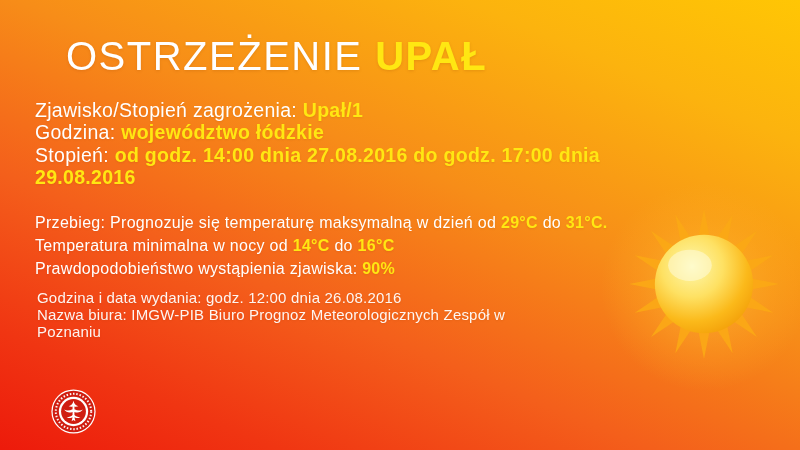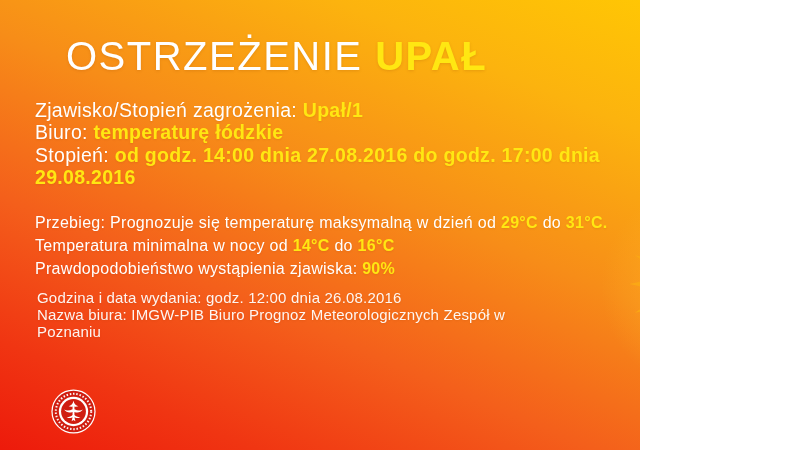--- a/index.html
+++ b/index.html
@@ -1,18 +1,18 @@
 <!DOCTYPE html>
 <html><head>
 <meta charset="utf-8">
 <style>
   html,body{margin:0;padding:0;}
   .canvas{
     position:relative;
-    width:640px;height:450px;
+    width:800px;height:450px;
     overflow:hidden;
     font-family:"Liberation Sans", sans-serif;
     background:linear-gradient(203deg,
       #ffc604 0%,
       #fcb30e 18%,
       #f78d18 42%,
       #f45f1b 65%,
       #f03512 85%,
       #ed1a0b 100%);
   }
@@ -80,21 +80,21 @@
       <use href="#ray" transform="rotate(337.5 50 50)"></use>
     </g>
     <circle cx="50" cy="50" r="31.5" fill="url(#sunGrad)"></circle>
     <ellipse cx="41" cy="38" rx="14" ry="10" fill="rgba(255,255,240,.45)"></ellipse>
   </svg>
 
   <div class="title"><span>OSTRZEŻENIE </span><span class="hl">UPAŁ</span></div>
 
   <div class="block details">
     <div><span>Zjawisko/Stopień zagrożenia: </span><span class="val">Upał/1</span></div>
-    <div><span>Biuro: </span><span class="val">temperaturę łódzkie</span></div>
+    <div><span>Godzina: </span><span class="val">województwo łódzkie</span></div>
     <div><span>Stopień: </span><span class="val">od godz. 14:00 dnia 27.08.2016 do godz. 17:00 dnia 29.08.2016</span></div>
   </div>
 
   <div class="block forecast">
     <div><span>Przebieg: Prognozuje się temperaturę maksymalną w dzień od </span><span class="val">29°C</span><span> do </span><span class="val">31°C.</span><span> Temperatura minimalna w nocy od </span><span class="val">14°C</span><span> do </span><span class="val">16°C</span></div>
     <div><span>Prawdopodobieństwo wystąpienia zjawiska: </span><span class="val">90%</span></div>
   </div>
 
   <div class="block issue">
     <div>Godzina i data wydania: godz. 12:00 dnia 26.08.2016</div>

